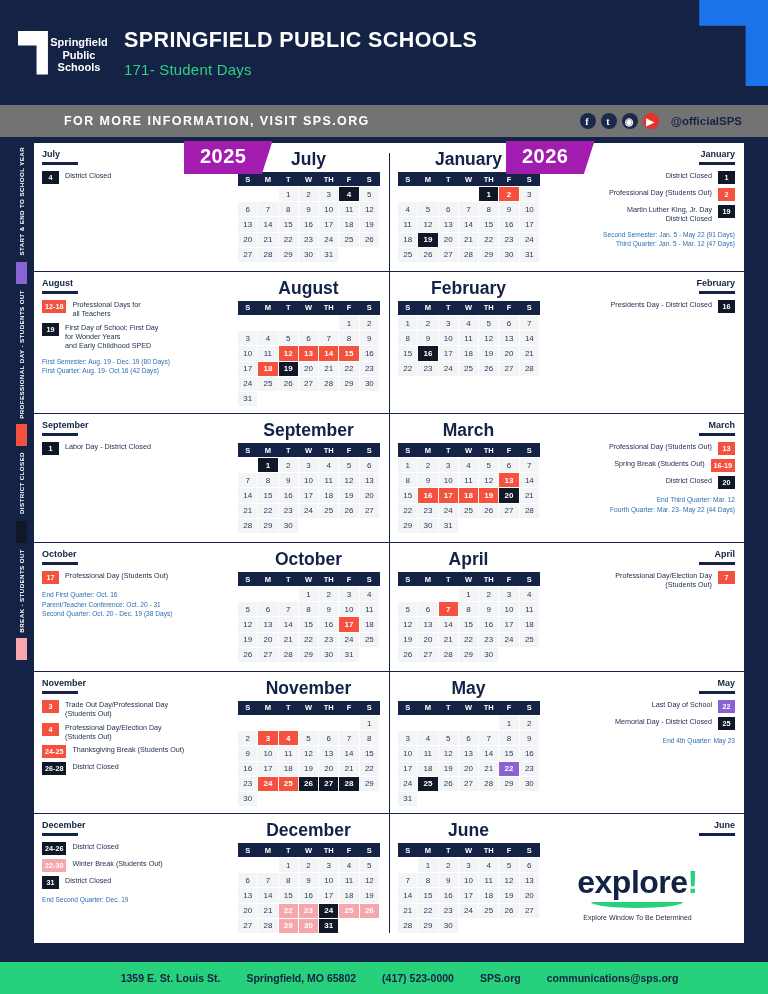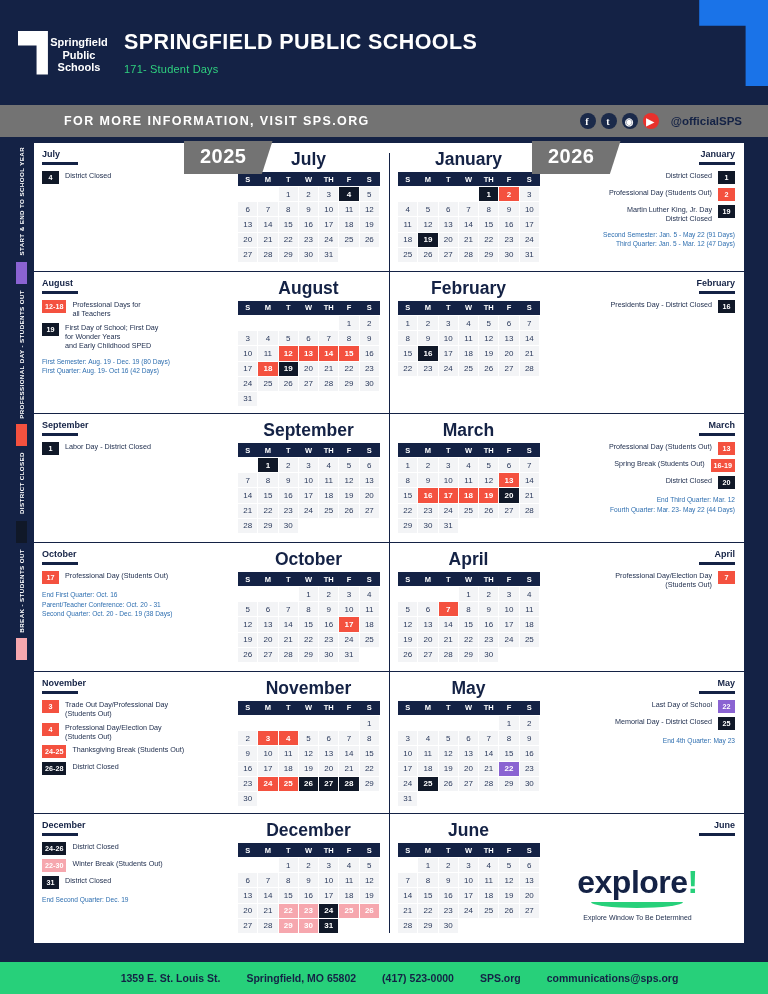--- a/index.html
+++ b/index.html
@@ -21,21 +21,21 @@
     padding-left:18px;
   }
   .logo-wrap { width:92px; display:flex; flex-direction:row; align-items:center; }
   .logo-mark {
     width:38px; height:44px; background:#ffffff; position:relative;
     clip-path: polygon(0 0, 100% 0, 100% 100%, 62% 100%, 62% 34%, 0 34%);
   }
   .logo-text { color:#fff; font-size:11px; font-weight:bold; line-height:1.15; margin-top:5px; text-align:center;}
   .title-block { margin-left:14px; }
   .title-main { color:#ffffff; font-size:21.5px; font-weight:bold; letter-spacing:.4px; }
-  .title-sub { color:#2fd07f; font-size:11px; margin-top:8px; letter-spacing:.2px;}
+  .title-sub { color:#2fd07f; font-size:15px; margin-top:8px; letter-spacing:.2px;}
   .year-big {
     position:absolute; right:44px; top:22px;
     color:#ffffff; font-size:50px; font-weight:bold; letter-spacing:-1px;
   }
   .corner-accent {
     position:absolute; right:0; top:0; width:80px; height:86px;
     background:#1a73e8;
     clip-path: polygon(14% 0, 100% 0, 100% 100%, 72% 100%, 72% 30%, 14% 30%);
   }
   
@@ -58,24 +58,24 @@
   .sheet {
     margin-left:26px; width:710px; height:800px; background:#ffffff;
     position:relative; display:grid; grid-template-columns:1fr 1fr; grid-template-rows:repeat(6,1fr);
   }
   .divider-v { position:absolute; left:50%; top:10px; bottom:10px; width:1px; background:#142245;}
   .cell { position:relative; padding:6px 8px; border-bottom:1px solid #142245; display:flex; }
   .cell.nobord { border-bottom:none; }
   
   .yearbanner {
     position:absolute; top:-2px; z-index:6; color:#ffffff; font-size:20px; font-weight:bold;
-    background:#737373; padding:4px 26px 6px 16px; letter-spacing:.5px;
+    background:#a21caf; padding:4px 26px 6px 16px; letter-spacing:.5px;
   }
   .yb-2025 { left:150px; clip-path:polygon(0 0,100% 0,88% 100%,0 100%); }
-  .yb-2026 { left:498px; clip-path:polygon(0 0,100% 0,88% 100%,0 100%); }
+  .yb-2026 { left:472px; clip-path:polygon(0 0,100% 0,88% 100%,0 100%); }
   
   .mon-name { text-align:center; font-size:17.5px; font-weight:bold; color:#142245; margin-bottom:2px;}
   .cal { width:143px; }
   .cal table { border-collapse:collapse; width:100%; }
   .cal thead th {
     background:#142245; color:#ffffff; font-size:7.5px; font-weight:bold;
     padding:2.5px 0; text-align:center; width:14.28%;
   }
   .cal td {
     font-size:8px; text-align:center; padding:2.6px 0; color:#2b3a5c; background:#f3f4f6;

